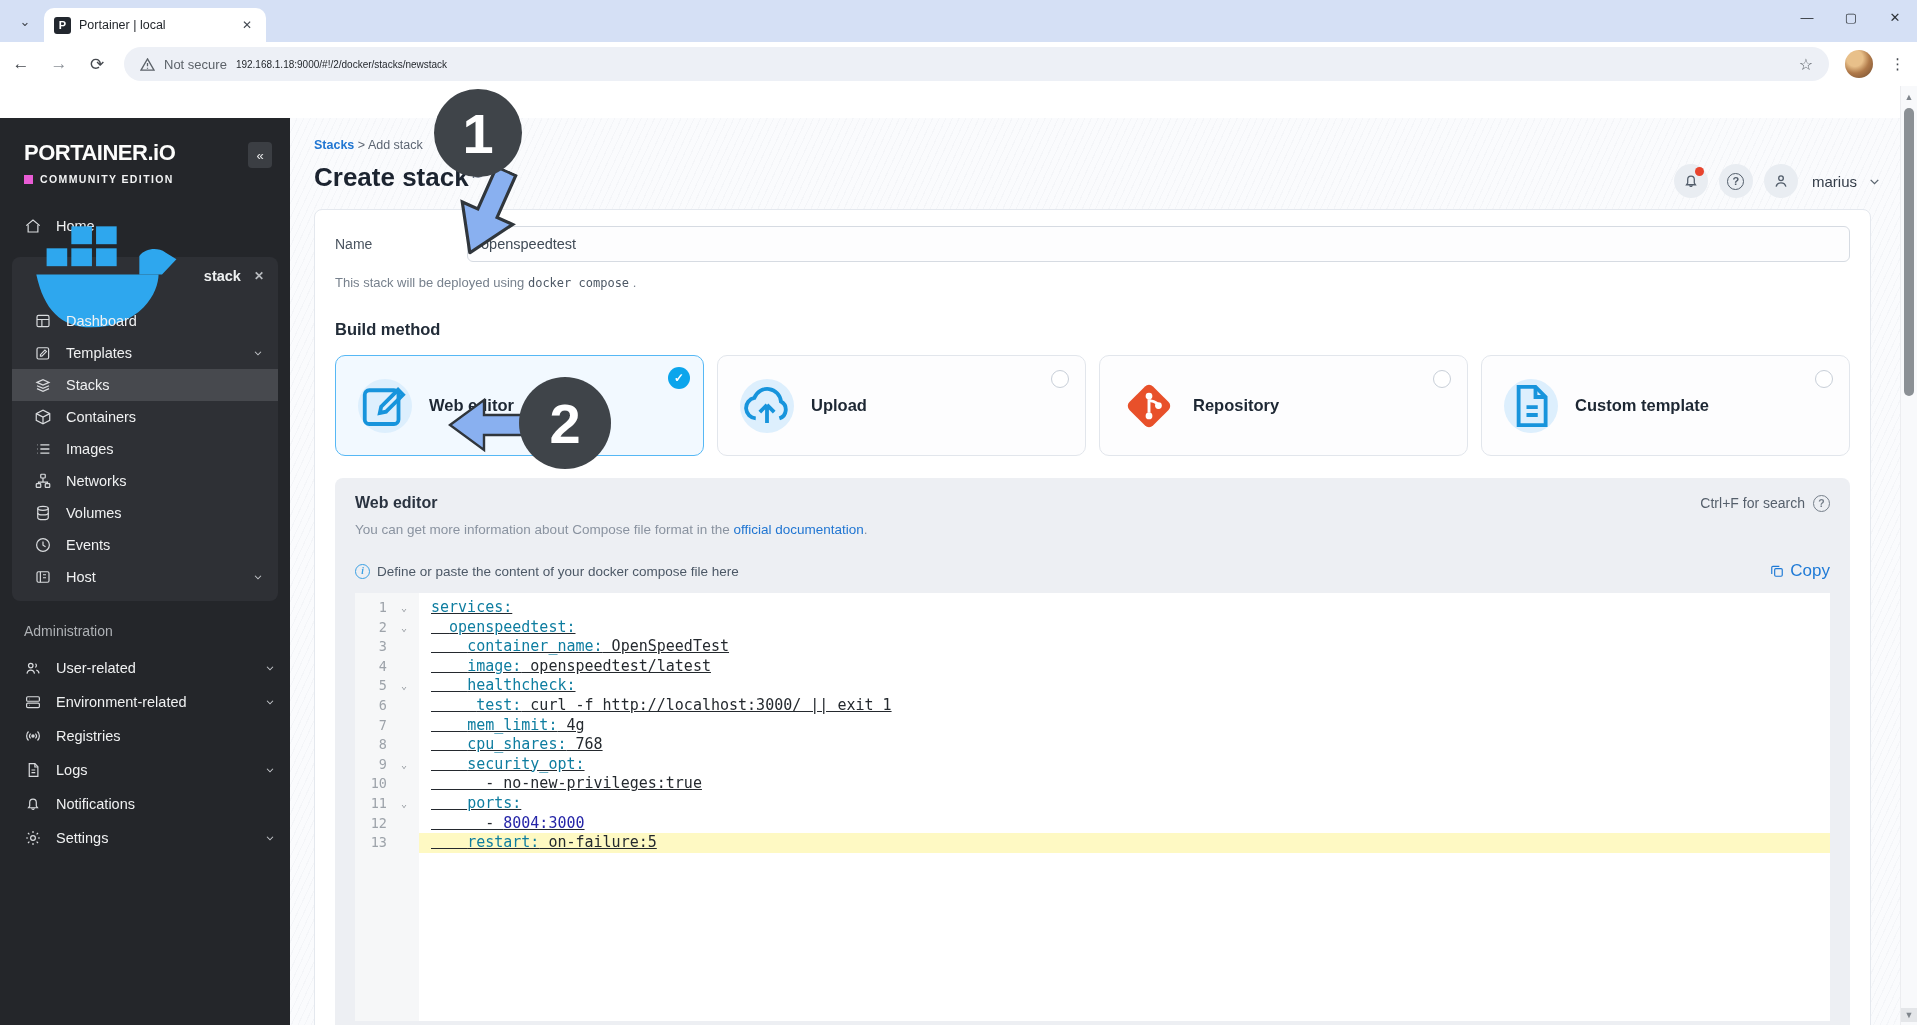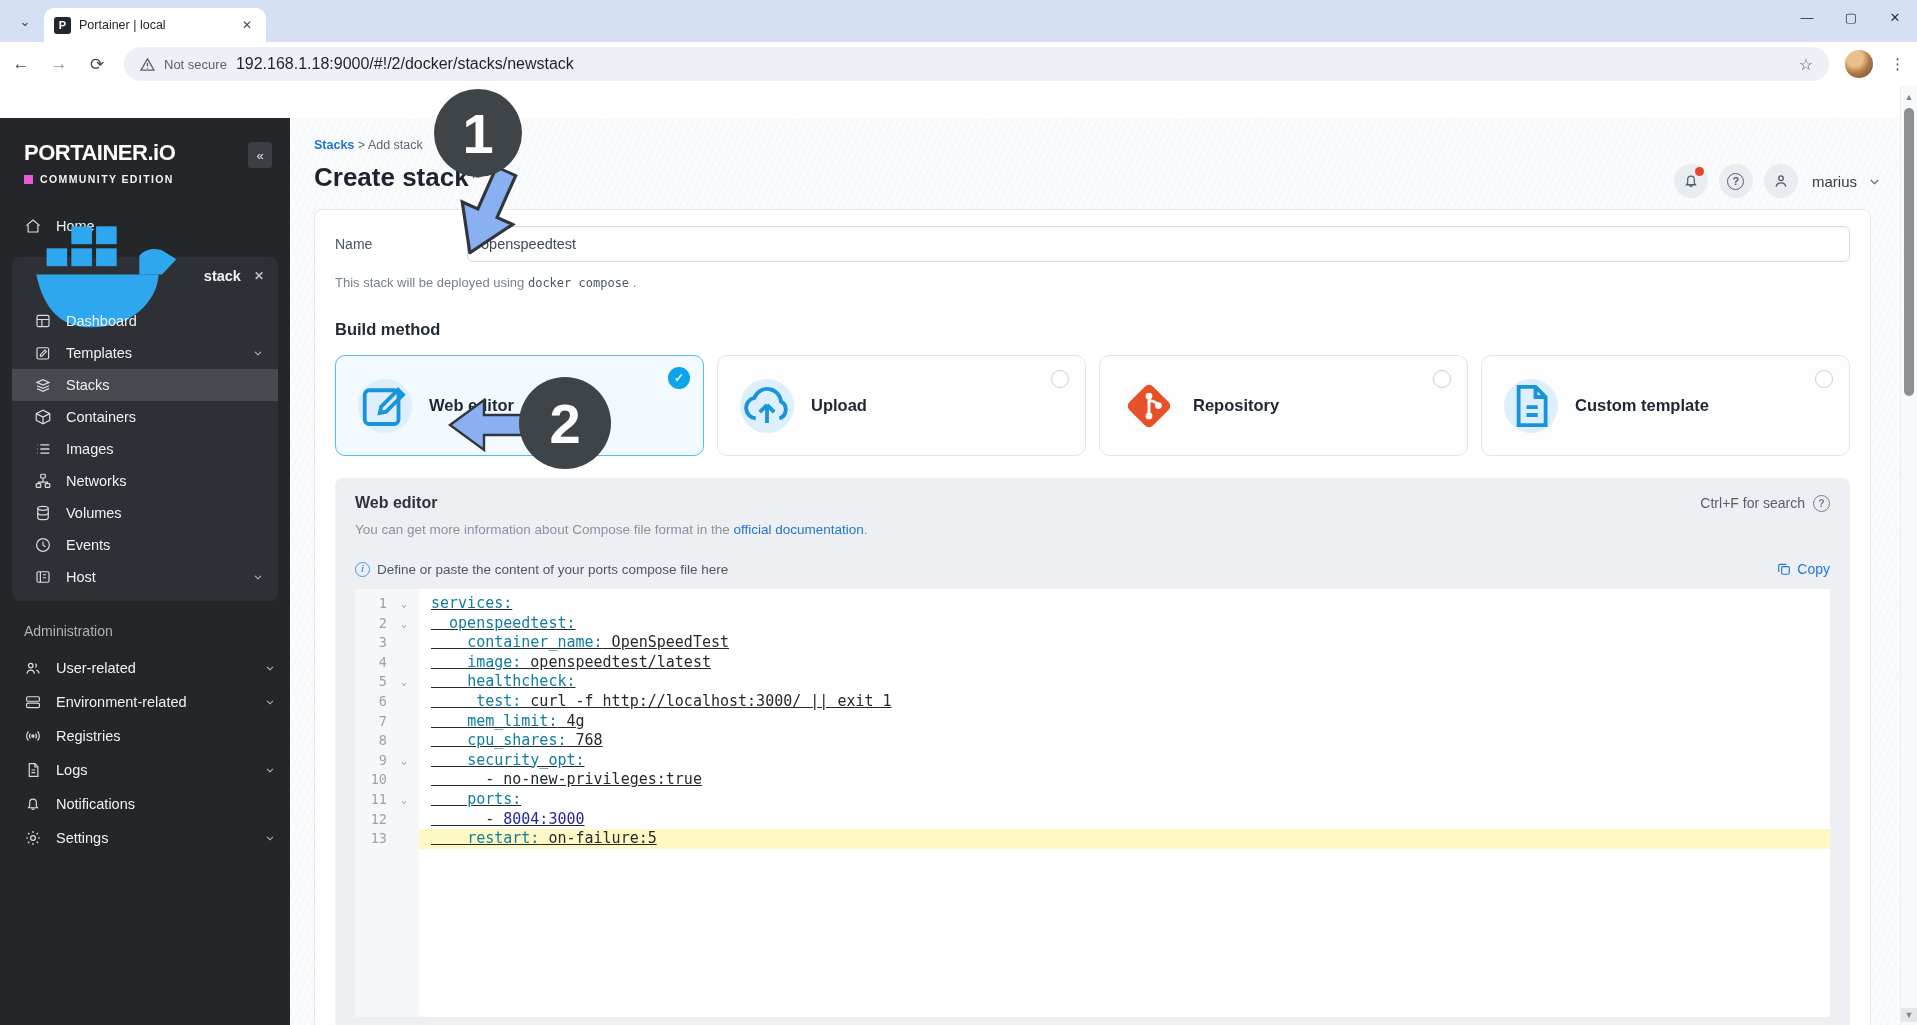--- a/index.html
+++ b/index.html
@@ -13,21 +13,21 @@
   .tab-title { font-size:12.5px; color:#1f2328; white-space:nowrap; overflow:hidden; flex:1; }
   .tab-close { color:#444a52; font-size:12px; padding:2px 4px; }
   .wincontrols { position:absolute; right:0; top:0; height:34px; display:flex; }
   .wincontrols span { width:44px; display:grid; place-items:center; color:#2e3338; font-size:13px; }
   .toolbar { height:44px; background:#fff; display:flex; align-items:center; padding:0 10px; gap:16px; }
   .navic { color:#45494f; font-size:17px; width:22px; text-align:center; }
   .navic.fwd { color:#8b9097; }
   .addr { flex:1; height:34px; background:#edf0f6; border-radius:17px; display:flex; align-items:center; padding:0 16px; gap:9px; }
   .warn-tri { width:15px; height:13px; flex:none; }
   .notsecure { font-size:13px; color:#5c6269; white-space:nowrap; }
-  .url { font-size:16px; color:#1f2328; flex:1; white-space:nowrap; }
+  .url { font-size:10px; color:#1f2328; flex:1; white-space:nowrap; }
   .star { color:#565c63; font-size:16px; }
   .avatar { width:28px; height:28px; border-radius:50%; flex:none;
     background:radial-gradient(circle at 35% 30%, #e8c08a 0 30%, #b07a4a 55%, #6e4a2e 100%); }
   .dots { color:#45494f; font-size:15px; letter-spacing:1px; width:18px; text-align:center; }
   .chrome-gap { height:32px; background:#fff; }
 
   
   .page { display:flex; height:907px; position:relative; }
 
   
@@ -87,21 +87,21 @@
   .editor-widget { margin-top:22px; background:#edeff3; border-radius:8px; padding:16px 20px; height:560px; }
   .ew-head { display:flex; justify-content:space-between; align-items:center; }
   .ew-title { font-size:16px; font-weight:600; color:#2a3340; }
   .ew-search { display:flex; align-items:center; gap:8px; font-size:14px; color:#555f6b; }
   .qcirc { width:17px; height:17px; border:1.4px solid #767f8a; border-radius:50%; display:grid; place-items:center; font-size:10.5px; font-weight:bold; color:#767f8a; }
   .ew-sub { margin-top:10px; font-size:13.5px; color:#8a93a0; }
   .ew-sub a { color:#2176d2; text-decoration:none; }
   .ew-row2 { margin-top:24px; display:flex; justify-content:space-between; align-items:center; }
   .define-hint { display:flex; align-items:center; gap:7px; font-size:13.5px; color:#4c5866; }
   .icirc { width:15px; height:15px; border:1.4px solid #3aa0e4; border-radius:50%; display:grid; place-items:center; font-size:9.5px; font-weight:bold; color:#3aa0e4; font-family:"Liberation Serif",serif; font-style:italic; }
-  .copy-btn { display:flex; align-items:center; gap:6px; font-size:14px; color:#1f7ad6; }
+  .copy-btn { display:flex; align-items:center; gap:6px; font-size:17px; color:#1f7ad6; }
   .copy-btn svg { width:14px; height:14px; }
 
   .code { margin-top:12px; background:#fff; position:relative; height:428px; font-family:"DejaVu Sans Mono",monospace; font-size:15px; line-height:19.6px; overflow:hidden; }
   .gutter-bg { position:absolute; left:0; top:0; bottom:0; width:64px; background:#f6f7f8; }
   .code-lines { position:relative; padding-top:5px; }
   .cline { display:flex; }
   .cline.active { background:#fef9c3; }
   .lnum { width:34px; flex:none; text-align:right; color:#9da3aa; font-size:13.5px; background:#f6f7f8; padding-right:2px; }
   .lfold { width:30px; flex:none; font-size:10px; color:#8a9097; background:#f6f7f8; text-align:center; }
   .ltext { white-space:pre; padding-left:12px; flex:1; color:#24292e;text-decoration:underline; }
@@ -477,21 +477,21 @@
             <span>Ctrl+F for search</span>
             <span class="qcirc">?</span>
           </span>
         </div>
         <div class="ew-sub">
           <span>You can get more information about Compose file format in the </span><a href="#">official documentation</a><span>.</span>
         </div>
         <div class="ew-row2">
           <span class="define-hint">
             <span class="icirc">i</span>
-            <span>Define or paste the content of your ports compose file here</span>
+            <span>Define or paste the content of your docker compose file here</span>
           </span>
           <span class="copy-btn">
             <svg viewBox="0 0 24 24" fill="none" stroke="#1f7ad6" stroke-width="2">
                 <rect x="8" y="8" width="13" height="13" rx="2"></rect>
                 <path d="M16 4H5a2 2 0 0 0-2 2v11"></path>
               </svg>
             <span>Copy</span>
           </span>
         </div>
         <div class="code">

